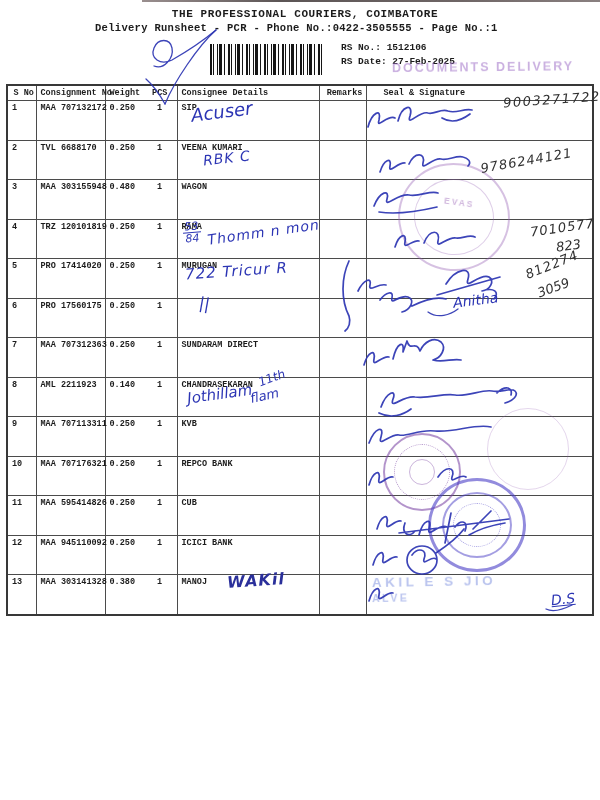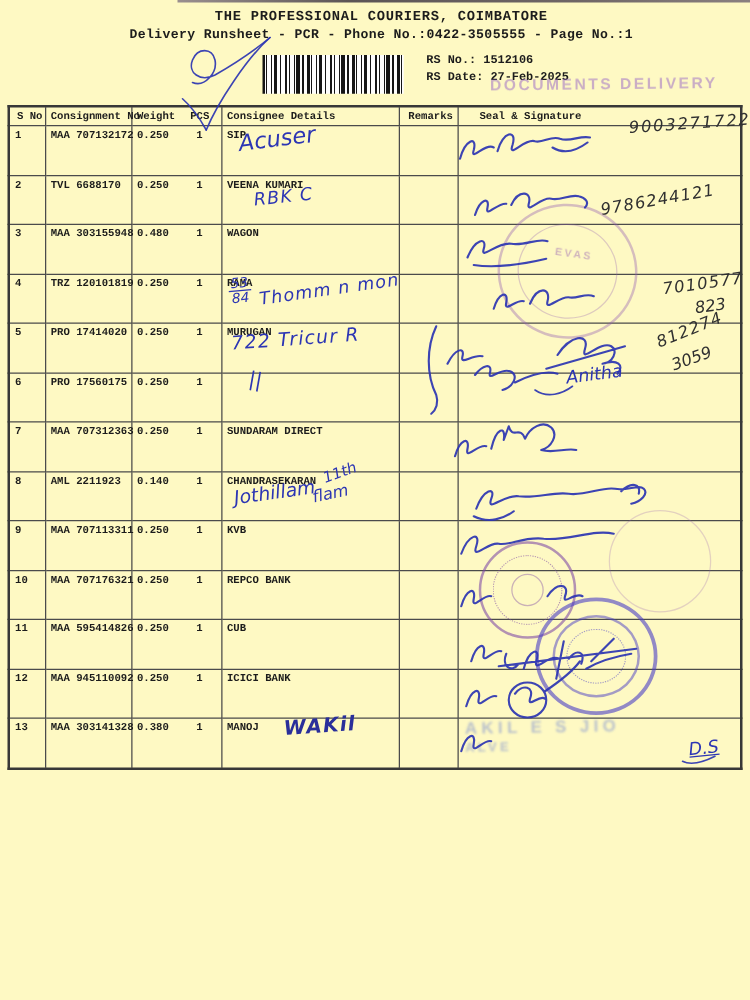--- a/index.html
+++ b/index.html
@@ -1,22 +1,22 @@
 <!DOCTYPE html>
 <html><head>
 <meta charset="utf-8">
 <style>
   html,body{margin:0;padding:0;background:#e8e8e8;}
-  .page{position:relative;width:600px;height:800px;background:#fef9c3;overflow:hidden;
+  .page{position:relative;width:600px;height:800px;background:#ffffff;overflow:hidden;
         font-family:"Liberation Mono","DejaVu Sans Mono",monospace;color:#1c1c1c;}
   .scanline{position:absolute;top:0;left:142px;width:458px;height:2px;
         background:linear-gradient(90deg,#9a8f8f,#5c5555 30%,#6f6666 70%,#8a8080);}
   .title{position:absolute;top:8px;left:155px;width:300px;text-align:center;
         font-size:11px;font-weight:bold;letter-spacing:.6px;white-space:nowrap;}
-  .subtitle{position:absolute;top:22px;left:95px;width:420px;text-align:center;
+  .subtitle{position:absolute;top:22px;left:95px;width:420px;text-align:left;
         font-size:10.5px;font-weight:bold;letter-spacing:.3px;white-space:nowrap;}
   .info{position:absolute;top:37px;left:10px;font-size:10px;font-weight:bold;line-height:12.8px;}
   .info .line{white-space:nowrap;}
   .info .indent{padding-left:5px;}
   .rsblock{position:absolute;top:41px;left:341px;font-size:9.5px;font-weight:bold;line-height:13.5px;}
   .rsblock .line{white-space:nowrap;}
   .barcode{position:absolute;top:44px;left:210px;width:113px;height:31px;
         background:repeating-linear-gradient(90deg,#151515 0 2px,#fdfdfd 2px 3px,#151515 3px 4px,
         #fdfdfd 4px 7px,#151515 7px 8px,#fdfdfd 8px 9px,#151515 9px 12px,#fdfdfd 12px 14px,
         #151515 14px 15px,#fdfdfd 15px 18px);}

